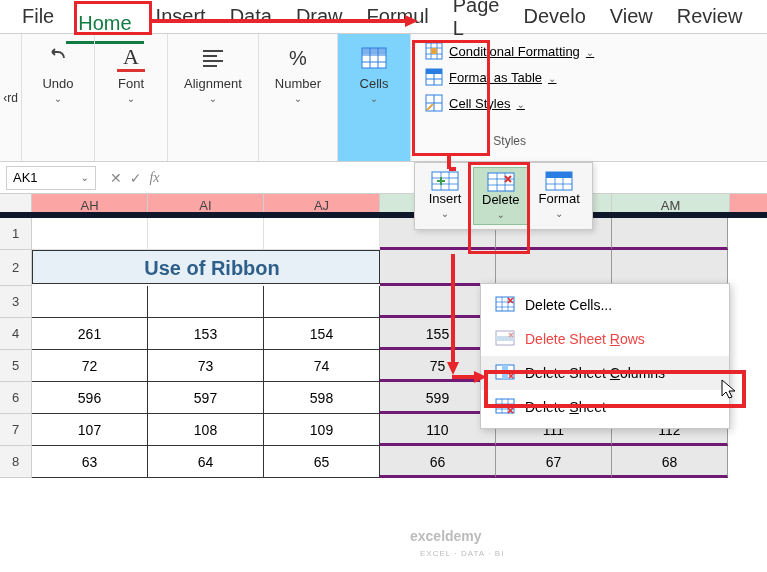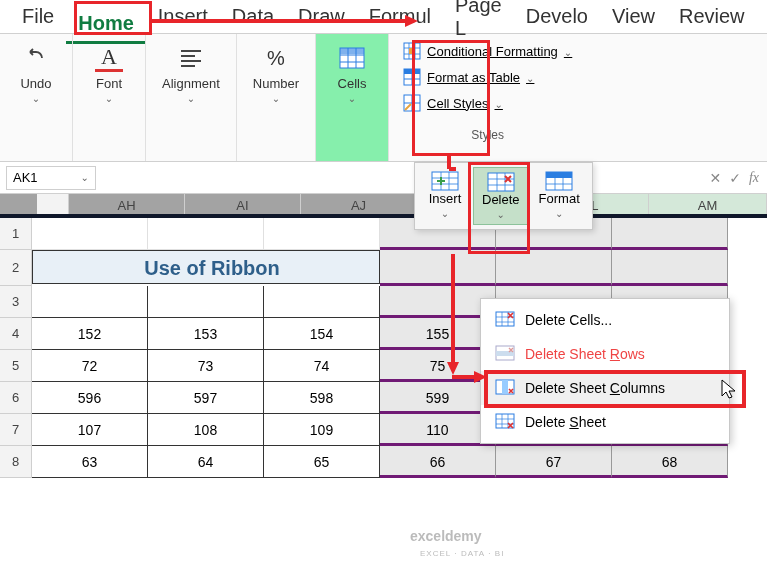--- a/index.html
+++ b/index.html
@@ -1,46 +1,46 @@
 <!DOCTYPE html>
 <html><head>
 <meta charset="utf-8">
 <style>
 * { box-sizing: border-box; margin: 0; padding: 0; font-family: 'Segoe UI', Arial, sans-serif; }
 body { background: #fff; width: 767px; height: 572px; overflow: hidden; position: relative; }
 
 
 .menubar { display: flex; border-bottom: 1px solid #d0d0d0; height: 34px; align-items: center; padding-left: 10px; }
 .menubar .tab { padding: 6px 12px; font-size: 20px; color: #333; cursor: pointer; }
-.menubar .tab.active { border-bottom: 3px solid #107c41; color: #107c41; font-weight: 700; margin-top: 16px; }
+.menubar .tab.active { border-bottom: 3px solid #107c41; color: #107c41; font-weight: 400; margin-top: 16px; }
 
 
 .ribbon { display: flex; border-bottom: 1px solid #d0d0d0; height: 128px; background: #fafafa; }
 .ribbon-group { display: flex; flex-direction: column; align-items: center; border-right: 1px solid #e0e0e0; padding: 6px 6px 2px; }
 .ribbon-btn { display: flex; flex-direction: column; align-items: center; justify-content: center; padding: 4px 10px; font-size: 13px; color: #333; cursor: pointer; min-width: 60px; }
 .ribbon-btn .ico { width: 28px; height: 28px; display: flex; align-items: center; justify-content: center; font-size: 20px; }
 .ribbon-btn .lbl { margin-top: 4px; }
 .chev { font-size: 10px; color: #666; margin-top: 2px; }
 .ribbon-left-scroll { width: 22px; display:flex; align-items:center; justify-content:center; border-right:1px solid #e0e0e0; font-size:12px; color:#333; cursor:pointer;}
 
 .styles-group { display:flex; flex-direction:column; padding:4px 8px; }
 .styles-item { display:flex; align-items:center; font-size:13px; padding:4px 6px; cursor:pointer; gap:6px;text-decoration:underline; }
 .styles-item .mini-ico { width:18px; height:18px; }
-.styles-caption { text-align:center; font-size:12px; color:#555; margin-top:12px; }
-
-
-.formula-row { display:flex; height:32px; border-bottom:1px solid #d0d0d0; align-items:center;justify-content:space-between; }
+.styles-caption { text-align:center; font-size:12px; color:#555; margin-top:18px; }
+
+
+.formula-row { display:flex; height:32px; border-bottom:1px solid #d0d0d0; align-items:center; }
 .namebox { width:90px; border:1px solid #cfcfcf; height:24px; margin:0 6px; display:flex; align-items:center; padding:0 6px; font-size:13px; background:#fff; }
 .namebox-chev { font-size:10px; margin-left:auto; color:#666; }
 .fx-btns { display:flex; align-items:center; gap:8px; padding:0 8px; color:#888; font-size:14px; }
 .fx-btns span { cursor:pointer; }
 .fx-label { font-style:italic; font-family: 'Cambria Math', serif; }
 
 
-.colheaders { display:flex; height:24px; border-bottom:4px solid #0f172a; background:#a3a3a3;justify-content:flex-end; }
+.colheaders { display:flex; height:24px; border-bottom:6px solid #0f172a; background:#fca5a5; }
 .rowhead-spacer { width:32px; border-right:1px solid #cfcfcf; background:#f3f3f3; }
 .colhead { flex:0 0 116px; text-align:center; font-size:13px; color:#444; border-right:1px solid #cfcfcf; line-height:24px; }
 .colhead.sel { background:#d4e8d9; }
 .colhead.wide { flex:0 0 118px; }
 
 
 .grid { display:flex; }
 .rowheads { display:flex; flex-direction:column; width:32px; }
 .rowhead { height:32px; border-bottom:1px solid #cfcfcf; border-right:1px solid #cfcfcf; background:#f3f3f3; text-align:center; font-size:13px; color:#444; line-height:32px; }
 .cells { display:flex; flex-direction:column; }
@@ -52,21 +52,21 @@
 .row.tall { height:36px; }
 
 
 .cells-submenu { position:absolute; top:162px; left:414px; display:flex; background:#f6f6f6; border:1px solid #c8c8c8; padding:4px; gap:2px; box-shadow:2px 2px 6px rgba(0,0,0,0.15); }
 .cells-subbtn { display:flex; flex-direction:column; align-items:center; padding:4px 8px; font-size:13px; cursor:pointer; min-width:52px; }
 .cells-subbtn.active { background:#c5e0c9; border:1px solid #8cc29a; }
 .cells-subbtn .mini-ico { width:28px; height:20px; }
 .cells-subbtn .chev { margin-top:2px; }
 
 
-.delete-menu { position:absolute; top:298px; left:480px; width:250px; background:#fff; border:1px solid #c8c8c8; box-shadow:2px 2px 8px rgba(0,0,0,0.2); padding:4px 0; }
+.delete-menu { position:absolute; top:283px; left:480px; width:250px; background:#fff; border:1px solid #c8c8c8; box-shadow:2px 2px 8px rgba(0,0,0,0.2); padding:4px 0; }
 .delete-item { display:flex; align-items:center; padding:8px 14px; font-size:14px; gap:10px; cursor:pointer; }
 .delete-item .mini-ico { width:20px; height:18px; }
 .delete-item.disabled { color:#ef4444; }
 .delete-item.hover { background:#f0f0f0; }
 .underline-char { text-decoration: underline; }
 
 
 .hl { position:absolute; border:3px solid #e8252a; pointer-events:none; }
 .hl-home { top:1px; left:74px; width:78px; height:34px; }
 .hl-cells { top:40px; left:412px; width:78px; height:116px; }
@@ -96,20 +96,21 @@
   <div class="tab">Draw</div>
   <div class="tab">Formul</div>
   <div class="tab">Page L</div>
   <div class="tab">Develo</div>
   <div class="tab">View</div>
   <div class="tab">Review</div>
   <div class="tab">Ne</div>
 </div>
 
 <div class="ribbon">
+  <div class="ribbon-left-scroll">‹rd</div>
   <div class="ribbon-group">
     <div class="ribbon-btn">
       <span class="ico">
           <svg width="24" height="24">
             <path d="M18 12a6 6 0 0 0-6-6H6m0 0 3-3M6 6l3 3" stroke="#444" stroke-width="1.8" fill="none"></path>
           </svg>
         </span>
       <span class="lbl">Undo</span>
       <span class="chev">⌄</span>
     </div>
@@ -132,21 +133,21 @@
       <span class="chev">⌄</span>
     </div>
   </div>
   <div class="ribbon-group">
     <div class="ribbon-btn">
       <span class="ico">%</span>
       <span class="lbl">Number</span>
       <span class="chev">⌄</span>
     </div>
   </div>
-  <div class="ribbon-group" style="background:#86efac;">
+  <div class="ribbon-group" style="background:#7dd3fc;">
     <div class="ribbon-btn">
       <span class="ico">
           <svg width="26" height="22">
             <rect x="1" y="1" width="24" height="20" fill="#fff" stroke="#2a7de1"></rect>
             <path d="M1 8h24M1 15h24M9 1v20M17 1v20" stroke="#2a7de1"></path>
             <rect x="1" y="1" width="24" height="6" fill="#2a7de1" opacity="0.6"></rect>
           </svg>
         </span>
       <span class="lbl">Cells</span>
       <span class="chev">⌄</span>
@@ -234,21 +235,21 @@
       </div>
     <div class="row">
         <div class="cell"></div>
         <div class="cell"></div>
         <div class="cell"></div>
         <div class="cell sel"></div>
         <div class="cell sel"></div>
         <div class="cell sel"></div>
       </div>
     <div class="row">
-        <div class="cell">152</div>
+        <div class="cell">261</div>
         <div class="cell">153</div>
         <div class="cell">154</div>
         <div class="cell sel">155</div>
         <div class="cell sel">156</div>
         <div class="cell sel">157</div>
       </div>
     <div class="row">
         <div class="cell">72</div>
         <div class="cell">73</div>
         <div class="cell">74</div>

